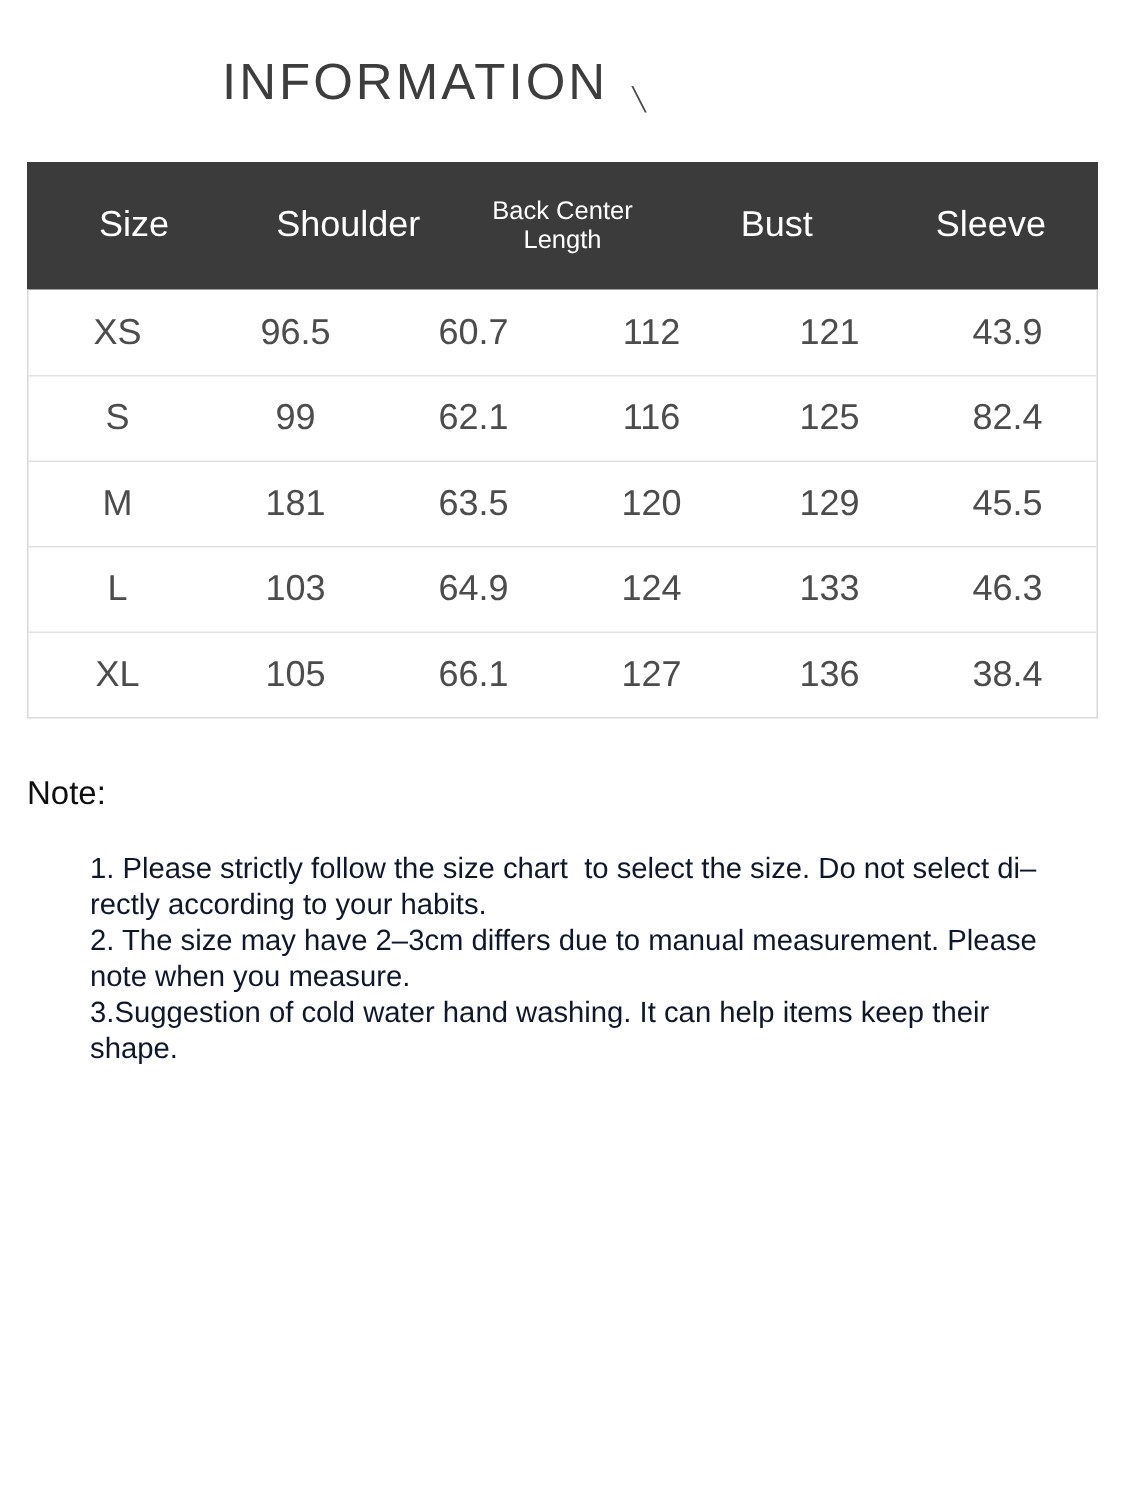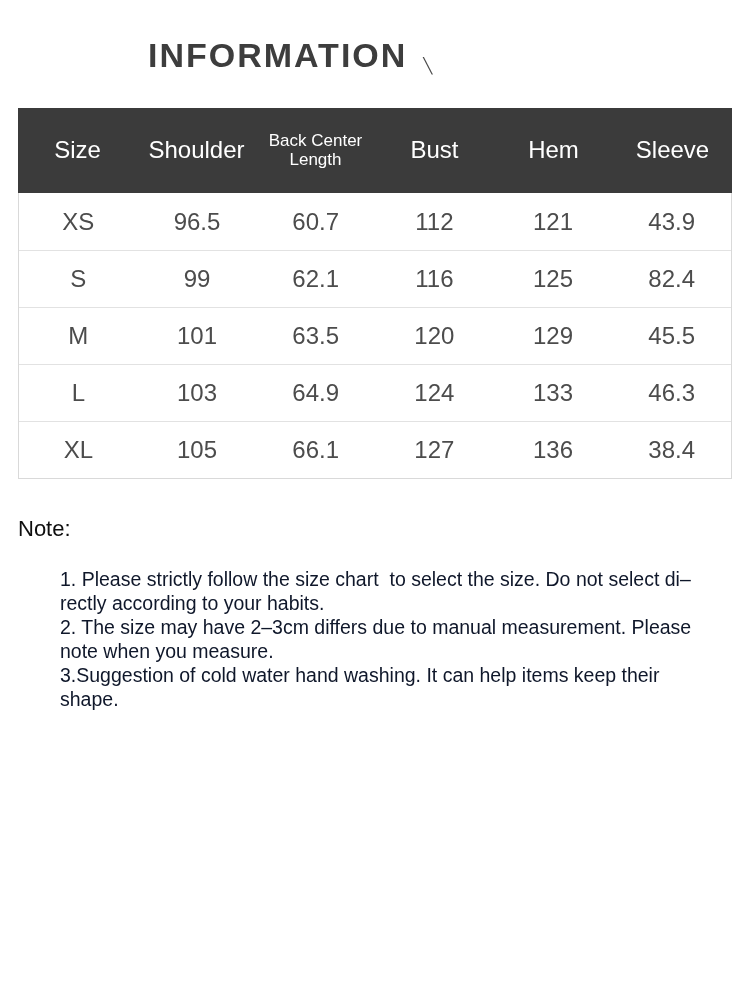--- a/index.html
+++ b/index.html
@@ -16,21 +16,21 @@
   
   .title-wrap {
     position: absolute;
     left: 148px;
     top: 36px;
     display: flex;
     align-items: flex-start;
   }
   .page-title {
     font-size: 34px;
-    font-weight: 700;
+    font-weight: 400;
     letter-spacing: 2px;
     color: #3d3d3d;
     font-family: "Liberation Sans", sans-serif;
   }
   .title-tick {
     font-size: 15px;
     color: #4a4a4a;
     margin-left: 16px;
     position: relative;
     top: 21px;
@@ -110,21 +110,20 @@
 
   <div class="size-table">
     <div class="thead">
       <div class="th">Size</div>
       <div class="th">Shoulder</div>
       <div class="th th-small">
         <span class="sub-line">Back Center</span>
         <span class="sub-line">Length</span>
       </div>
       <div class="th">Bust</div>
-      <div class="th">Hem</div>
       <div class="th">Sleeve</div>
     </div>
 
     <div class="tbody">
       <div class="trow">
         <div class="td">XS</div>
         <div class="td">96.5</div>
         <div class="td">60.7</div>
         <div class="td">112</div>
         <div class="td">121</div>
@@ -133,21 +132,21 @@
       <div class="trow">
         <div class="td">S</div>
         <div class="td">99</div>
         <div class="td">62.1</div>
         <div class="td">116</div>
         <div class="td">125</div>
         <div class="td">82.4</div>
       </div>
       <div class="trow">
         <div class="td">M</div>
-        <div class="td">101</div>
+        <div class="td">181</div>
         <div class="td">63.5</div>
         <div class="td">120</div>
         <div class="td">129</div>
         <div class="td">45.5</div>
       </div>
       <div class="trow">
         <div class="td">L</div>
         <div class="td">103</div>
         <div class="td">64.9</div>
         <div class="td">124</div>

